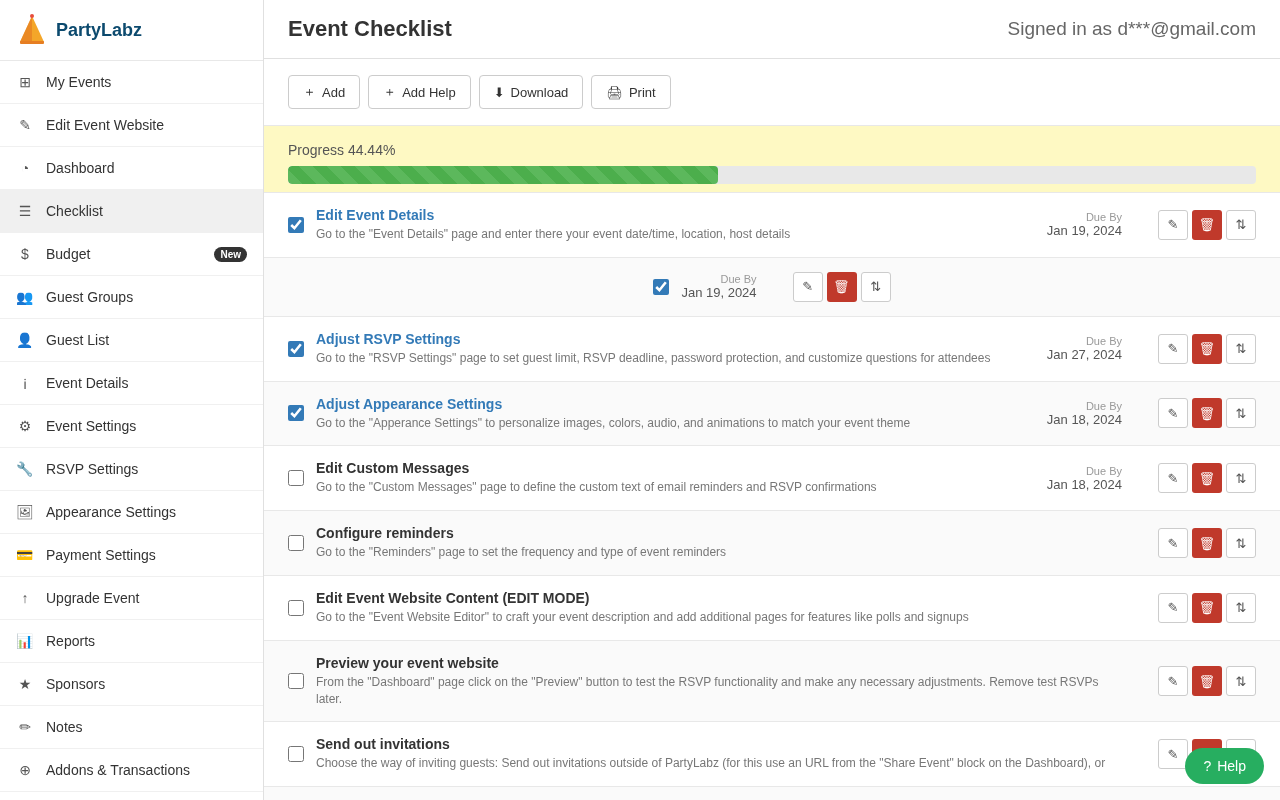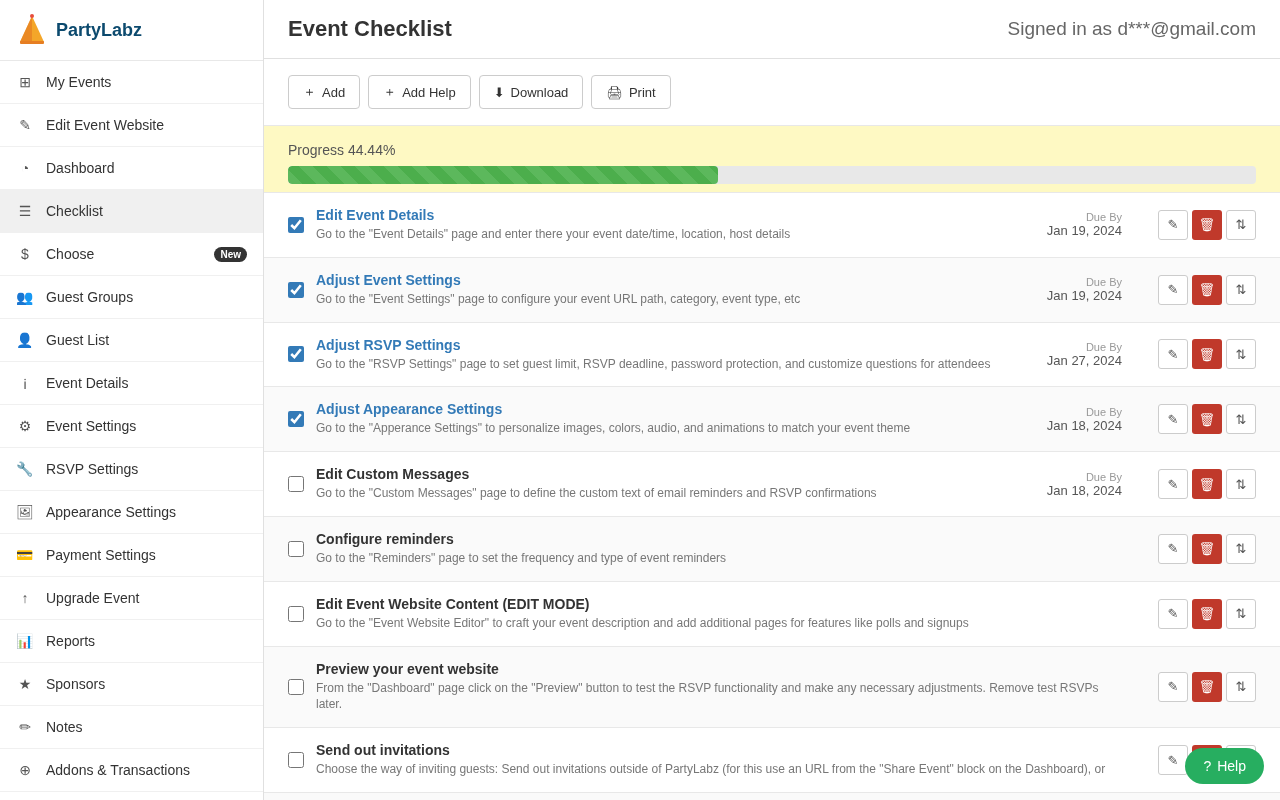--- a/index.html
+++ b/index.html
@@ -83,21 +83,21 @@
       <div class="sidebar-item">
         <span class="sidebar-item-icon">◔</span>
         <span class="sidebar-item-label">Dashboard</span>
       </div>
       <div class="sidebar-item active">
         <span class="sidebar-item-icon">☰</span>
         <span class="sidebar-item-label">Checklist</span>
       </div>
       <div class="sidebar-item">
         <span class="sidebar-item-icon">$</span>
-        <span class="sidebar-item-label">Choose</span>
+        <span class="sidebar-item-label">Budget</span>
         <span class="badge-new">New</span>
       </div>
       <div class="sidebar-item">
         <span class="sidebar-item-icon">👥</span>
         <span class="sidebar-item-label">Guest Groups</span>
       </div>
       <div class="sidebar-item">
         <span class="sidebar-item-icon">👤</span>
         <span class="sidebar-item-label">Guest List</span>
       </div>
@@ -190,24 +190,20 @@
           <div class="due-by-date">Jan 19, 2024</div>
         </div>
         <div class="item-actions">
           <button class="action-btn edit">✎</button>
           <button class="action-btn delete">🗑</button>
           <button class="action-btn move">⇅</button>
         </div>
       </div>
       <div class="checklist-item">
         <input type="checkbox" class="checklist-checkbox" checked="" style="">
-        <div class="checklist-text">
-          <div class="checklist-title checked">Adjust Event Settings</div>
-          <div class="checklist-desc">Go to the "Event Settings" page to configure your event URL path, category, event type, etc</div>
-        </div>
         <div class="due-by">
           <div class="due-by-label">Due By</div>
           <div class="due-by-date">Jan 19, 2024</div>
         </div>
         <div class="item-actions">
           <button class="action-btn edit">✎</button>
           <button class="action-btn delete">🗑</button>
           <button class="action-btn move">⇅</button>
         </div>
       </div>

